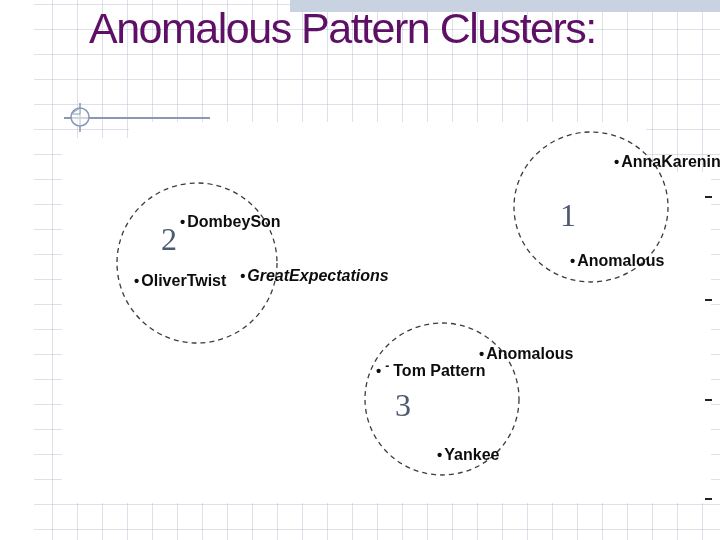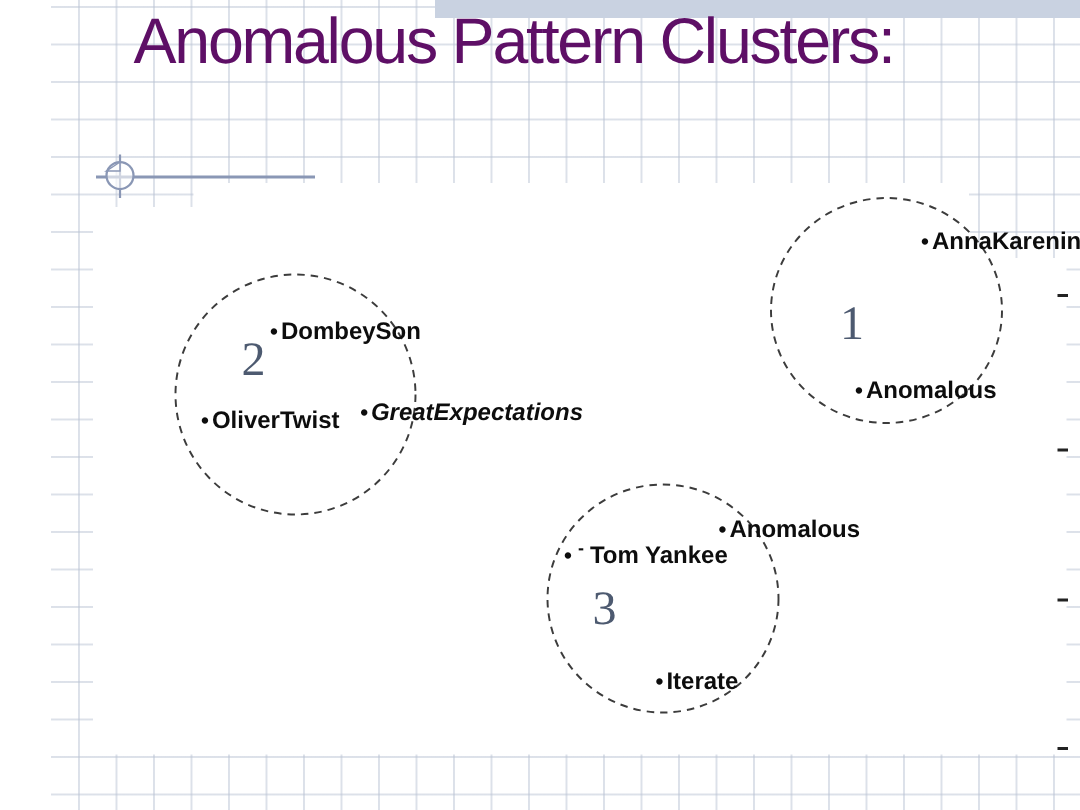--- a/index.html
+++ b/index.html
@@ -80,21 +80,21 @@
   <div class="pt" style="left:580px;top:153px;"><span class="b">•</span><span>AnnaKarenin</span></div>
   <div class="pt" style="left:536px;top:252px;"><span class="b">•</span><span>Anomalous</span></div>
 
   <div class="cnum" style="left:127px;top:223px;">2</div>
   <div class="pt" style="left:100px;top:272px;"><span class="b">•</span><span>OliverTwist</span></div>
   <div class="pt" style="left:146px;top:213px;"><span class="b">•</span><span>DombeySon</span></div>
   <div class="pt" style="left:206px;top:267px;font-style:italic;"><span class="b">•</span><span>GreatExpectations</span></div>
 
   <div class="cnum" style="left:361px;top:389px;">3</div>
   <div class="pt" style="left:445px;top:345px;"><span class="b">•</span><span>Anomalous</span></div>
-  <div class="pt" style="left:342px;top:362px;"><span class="b">•</span><span class="dash">-</span><span>Tom Yankee</span></div>
-  <div class="pt" style="left:403px;top:446px;"><span class="b">•</span><span>Iterate</span></div>
+  <div class="pt" style="left:342px;top:362px;"><span class="b">•</span><span class="dash">-</span><span>Tom Pattern</span></div>
+  <div class="pt" style="left:403px;top:446px;"><span class="b">•</span><span>Yankee</span></div>
 
   <div class="tick" style="top:196px;"></div>
   <div class="tick" style="top:299px;"></div>
   <div class="tick" style="top:399px;"></div>
   <div class="tick" style="top:498px;"></div>
 
 </div>
 
 </body></html>

